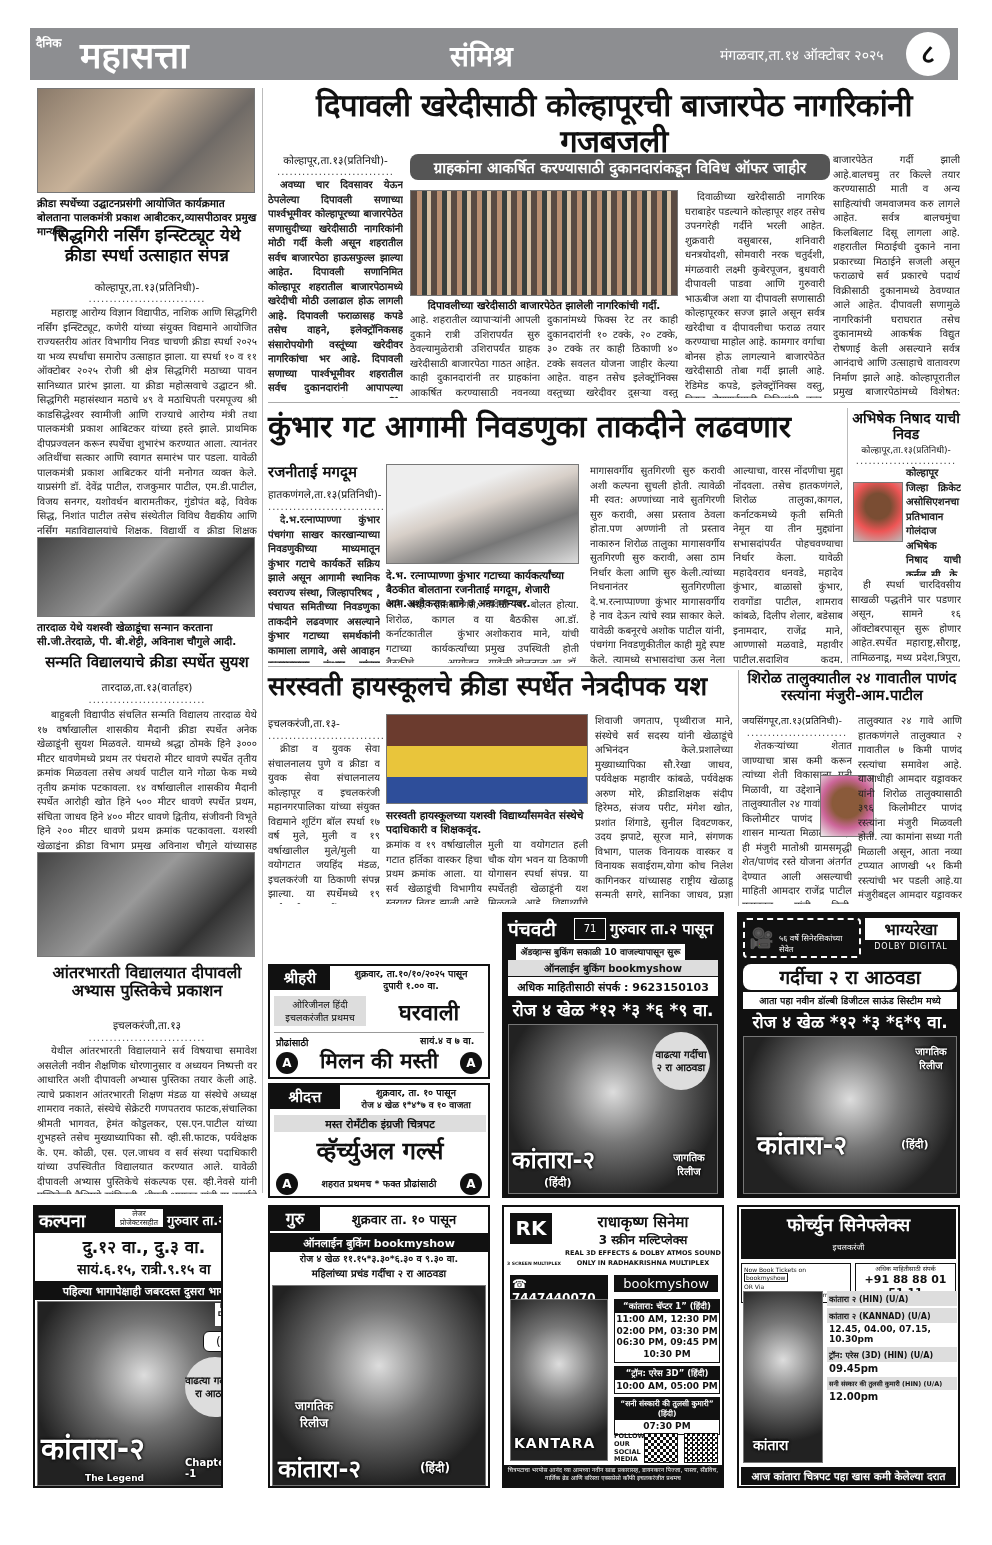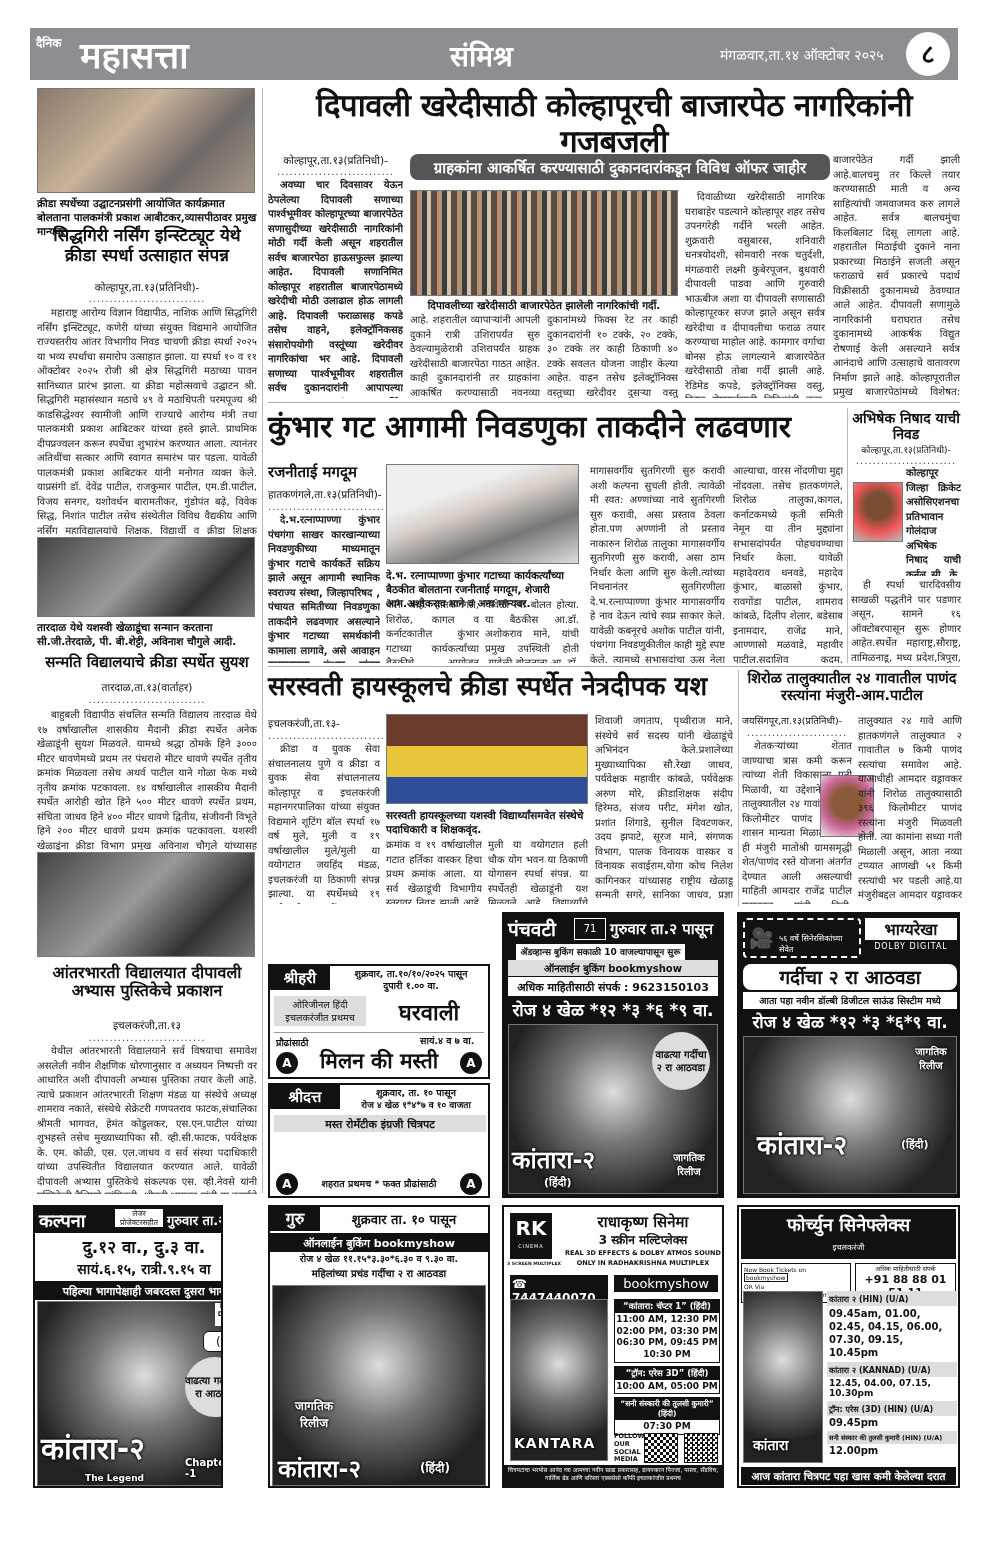--- a/index.html
+++ b/index.html
@@ -130,20 +130,21 @@
   <span class="abs badgeA" style="left:6px;top:86px">A</span>
   <div class="abs" style="left:34px;top:80px;width:150px;font-size:21px;font-weight:bold;text-align:center">मिलन की मस्ती</div>
   <span class="abs badgeA" style="left:190px;top:86px">A</span>
 </div>
 
 <div class="abs ad" style="left:268px;top:1083px;width:222px;height:115px">
   <div class="blk abs" style="left:0;top:0;width:70px;height:24px;font-size:15px;font-weight:bold;text-align:center;line-height:24px">श्रीदत्त</div>
   <div class="abs" style="left:74px;top:1px;width:144px;font-size:9.5px;text-align:center;font-weight:bold">शुक्रवार, ता. १० पासून</div>
   <div class="abs" style="left:74px;top:13px;width:144px;font-size:9px;text-align:center;font-weight:bold">रोज ४ खेळ १*४*७ व १० वाजता</div>
   <div class="abs" style="left:4px;top:30px;width:212px;background:#ddd;font-size:11px;text-align:center;font-weight:bold;padding:1px">मस्त रोमँटीक इंग्रजी चित्रपट</div>
+  <div class="abs" style="left:4px;top:48px;width:212px;font-size:24px;font-weight:bold;text-align:center">व्हॅर्च्युअल गर्ल्स</div>
   <span class="abs badgeA" style="left:6px;top:88px">A</span>
   <div class="abs" style="left:34px;top:92px;width:150px;font-size:9.5px;font-weight:bold;text-align:center">शहरात प्रथमच * फक्त प्रौढांसाठी</div>
   <span class="abs badgeA" style="left:190px;top:88px">A</span>
 </div>
 
 <div class="abs ad blk" style="left:502px;top:912px;width:222px;height:286px">
   <div class="abs" style="left:4px;top:2px;font-size:19px;font-weight:bold">पंचवटी</div>
   <div class="abs" style="left:70px;top:4px;width:32px;height:22px;border:1px solid #fff;font-size:10px;text-align:center;line-height:20px">71</div>
   <div class="abs" style="left:106px;top:4px;font-size:15px;font-weight:bold">गुरुवार ता.२ पासून</div>
   <div class="abs" style="left:12px;top:30px;width:169px;background:#fff;color:#111;font-size:9px;font-weight:bold;text-align:center;padding:1px">ॲडव्हान्स बुकिंग सकाळी 10 वाजल्यापासून सुरू राहील</div>
@@ -197,21 +198,21 @@
   <div class="abs blk" style="left:0;top:26px;width:218px;font-size:11px;font-weight:bold;text-align:center;padding:2px 0"><span>ऑनलाईन बुकिंग</span> <span>bookmyshow</span></div>
   <div class="abs" style="left:0;top:45px;width:218px;font-size:9.5px;font-weight:bold;text-align:center">रोज ४ खेळ ११.१५*३.३०*६.३० व ९.३० वा.</div>
   <div class="abs" style="left:0;top:59px;width:218px;font-size:10px;font-weight:bold;text-align:center">महिलांच्या प्रचंड गर्दीचा २ रा आठवडा</div>
   <div class="abs photo dark" style="left:2px;top:78px;width:214px;height:201px"></div>
   <div class="abs bigtitle" style="left:14px;top:190px;width:60px;font-size:12px;text-align:center">जागतिक रिलीज</div>
   <div class="abs bigtitle" style="left:8px;top:244px;font-size:24px">कांतारा-२</div>
   <div class="abs bigtitle" style="left:150px;top:252px;font-size:12px">(हिंदी)</div>
 </div>
 
 <div class="abs ad" style="left:502px;top:1205px;width:222px;height:283px">
-  <div class="abs blk" style="left:6px;top:6px;width:42px;height:46px;text-align:center">
+  <div class="abs blk" style="left:6px;top:6px;width:42px;height:31px;text-align:center">
     <div style="font-size:20px;font-weight:bold;line-height:30px">RK</div>
     <div style="font-size:5px;letter-spacing:1px">CINEMA</div>
   </div>
   <div class="abs" style="left:2px;top:54px;width:56px;font-size:4.5px;font-weight:bold;text-align:center">3 SCREEN MULTIPLEX</div>
   <div class="abs" style="left:60px;top:4px;width:158px;font-size:15px;font-weight:bold;text-align:center">राधाकृष्ण सिनेमा</div>
   <div class="abs" style="left:60px;top:24px;width:158px;font-size:12px;font-weight:bold;text-align:center">3 स्क्रीन मल्टिप्लेक्स</div>
   <div class="abs" style="left:60px;top:42px;width:158px;font-size:6.5px;font-weight:bold;text-align:center">REAL 3D EFFECTS &amp; DOLBY ATMOS SOUND</div>
   <div class="abs" style="left:60px;top:52px;width:158px;font-size:6.5px;font-weight:bold;text-align:center">ONLY IN RADHAKRISHNA MULTIPLEX</div>
   <div class="abs blk" style="left:6px;top:68px;width:98px;font-size:12px;font-weight:bold;padding:2px"><span>☎</span> <span>7447440070</span></div>
   <div class="abs blk" style="left:110px;top:68px;width:104px;font-size:13px;text-align:center;padding:1px">bookmyshow</div>
@@ -241,21 +242,20 @@
     <span>OR Via www.fortuneshahgroup.com</span>
   </div>
   <div class="abs" style="left:116px;top:56px;width:101px;border:1px solid #111;text-align:center">
     <div style="font-size:6.5px">अधिक माहितीसाठी संपर्क</div>
     <div style="font-size:11px;font-weight:bold">+91 88 88 01 51 11</div>
   </div>
   <div class="abs photo dark" style="left:4px;top:84px;width:80px;height:172px"></div>
   <div class="abs bigtitle" style="left:14px;top:228px;font-size:14px">कांतारा</div>
   <div class="abs" style="left:88px;top:84px;width:130px">
     <div style="background:#ddd;font-size:8px;font-weight:bold;padding:2px">कांतारा २ (HIN) (U/A)</div>
-    <div style="font-size:10px;font-weight:bold;line-height:1.3;padding:1px 2px">09.45am, 01.00, 02.45, 04.15, 06.00, 07.30, 09.15, 10.45pm</div>
     <div style="background:#ddd;font-size:8px;font-weight:bold;padding:2px;margin-top:2px">कांतारा २ (KANNAD) (U/A)</div>
     <div style="font-size:9px;font-weight:bold;padding:1px 2px">12.45, 04.00, 07.15, 10.30pm</div>
     <div style="background:#ddd;font-size:8px;font-weight:bold;padding:2px;margin-top:2px">ट्रॉन: एरेस (3D) (HIN) (U/A)</div>
     <div style="font-size:10px;font-weight:bold;padding:1px 2px">09.45pm</div>
     <div style="background:#ddd;font-size:6.5px;font-weight:bold;padding:2px;margin-top:2px">सनी संस्कार की तुलसी कुमारी (HIN) (U/A)</div>
     <div style="font-size:10px;font-weight:bold;padding:1px 2px">12.00pm</div>
   </div>
   <div class="abs blk" style="left:2px;top:260px;width:215px;font-size:10.5px;font-weight:bold;text-align:center;padding:2px 0">आज कांतारा चित्रपट पहा खास कमी केलेल्या दरात</div>
 </div>
 

